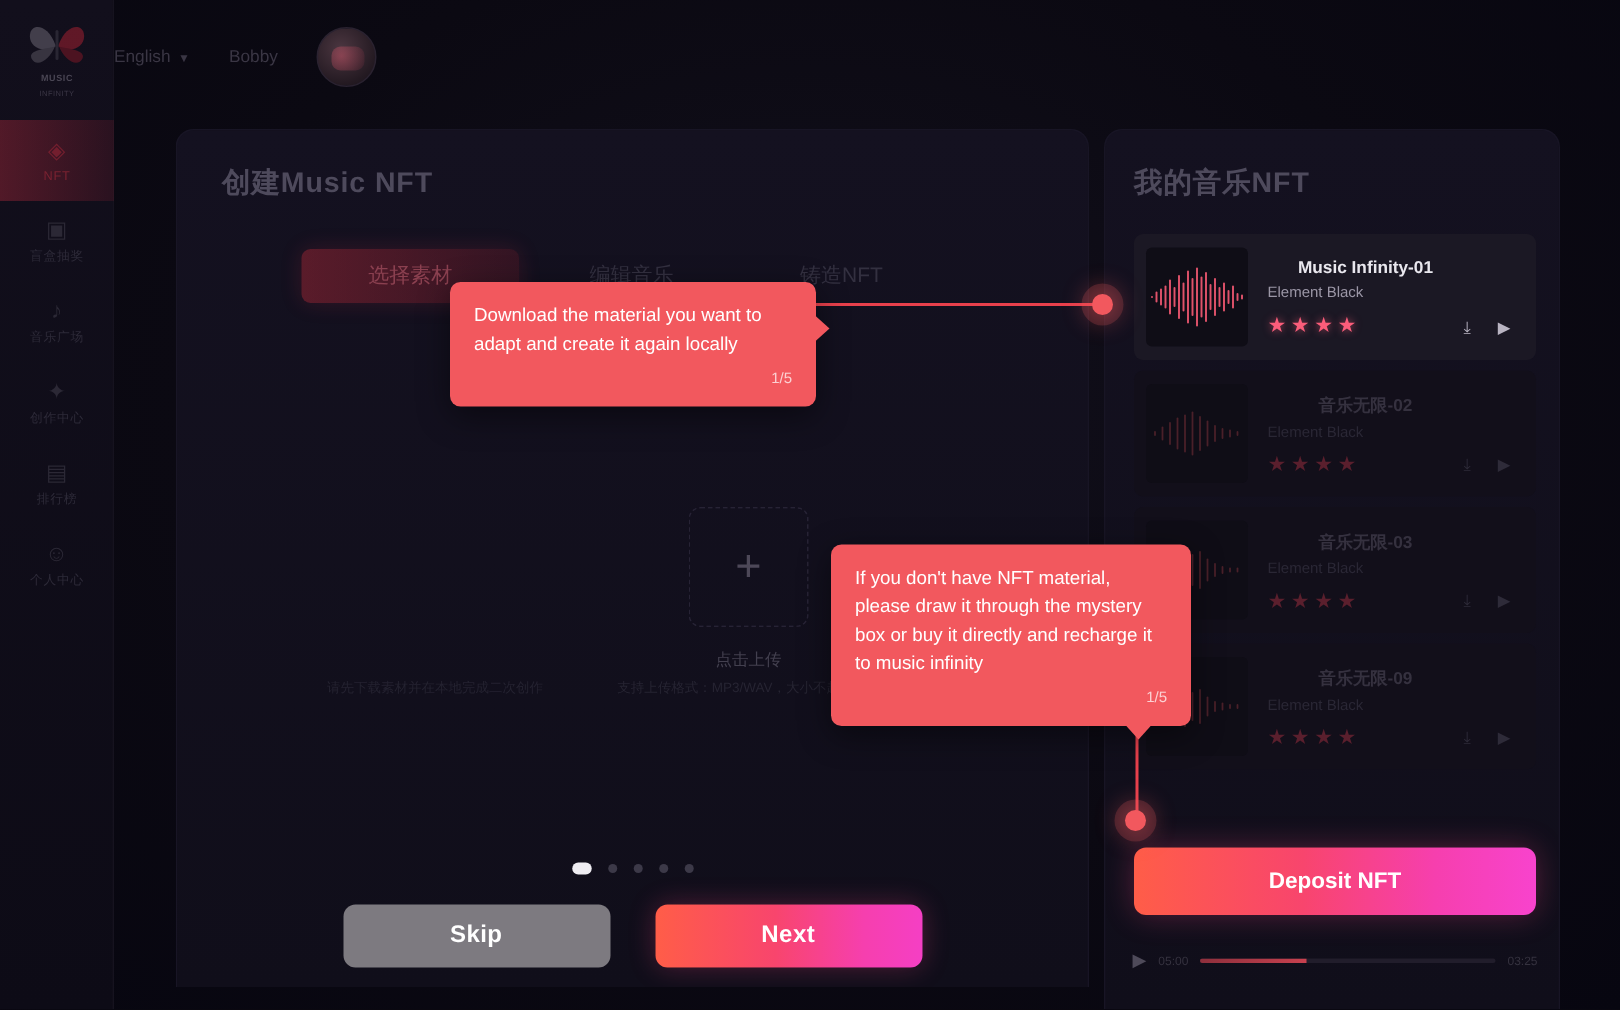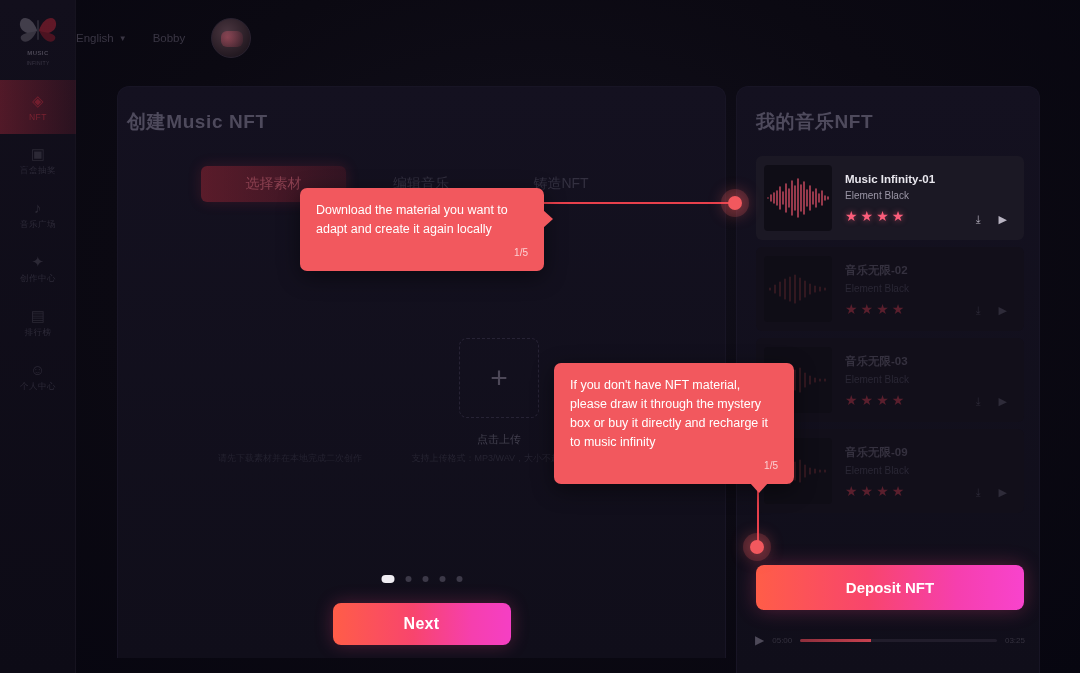--- a/index.html
+++ b/index.html
@@ -88,21 +88,21 @@
     position: absolute; left: 117px; top: 86px;
     width: 609px; height: 572px;
     background: linear-gradient(180deg, #141120 0%, #100e1a 100%);
     border-radius: 12px 12px 0 0;
     border: 1px solid #181525;
     border-bottom: none;
     overflow: hidden;
     z-index: 2;
   }
   .panel-title {
-    position: absolute; left: 9px; top: 22px;
+    position: absolute; left: 30px; top: 22px;
     font-size: 19px; font-weight: 700; color: #4e4a5c;
     letter-spacing: .6px;
   }
   .tabrow {
     position: absolute; left: 83px; top: 79px;
     display: flex; gap: 0; align-items: center;
     width: 530px;
   }
   .tab {
     height: 36px; border-radius: 6px;
@@ -193,21 +193,21 @@
   }
   .nft-card.first { background: #1b1824; }
   .nft-card.dim { background: #120f1a; }
   .wave {
     width: 68px; height: 66px; border-radius: 4px;
     background: #0f0d16; flex: none;
     display: flex; align-items: center; justify-content: center;
     overflow: hidden;
   }
   .nft-info { flex: 1; padding-left: 13px; min-width: 0; }
-  .nft-name { font-size: 11.5px; color: #e9e7ee; font-weight: 700; margin-bottom: 5px; }
+  .nft-name { font-size: 11.5px; color: #e9e7ee; font-weight: 700; margin-bottom: 5px; text-align: center; }
   .nft-sub  { font-size: 10px; color: #9b96a6; margin-bottom: 8px; }
   .nft-card.dim .nft-name { color: #35313f; }
   .nft-card.dim .nft-sub  { color: #2a2735; }
   .stars { display: flex; gap: 3px; }
   .star { font-size: 14px; line-height: 14px; color: #fb5d7a; text-shadow: 0 0 6px rgba(251,93,122,.6); }
   .nft-card.dim .star { color: #5a1f2d; text-shadow: none; }
   .nft-actions {
     display: flex; align-items: flex-end; gap: 18px;
     align-self: flex-end; padding: 0 9px 7px 0;
   }
@@ -359,20 +359,21 @@
 
     <div class="dots">
       <span class="dot act"></span>
       <span class="dot"></span>
       <span class="dot"></span>
       <span class="dot"></span>
       <span class="dot"></span>
     </div>
 
     <div class="btnrow">
+      <button class="btn btn-skip">Skip</button>
       <button class="btn btn-next">Next</button>
     </div>
   </section>
 
   <aside id="nft-panel">
     <div class="nft-title">我的音乐NFT</div>
 
     <div class="nft-list">
 
       <div class="nft-card first">

